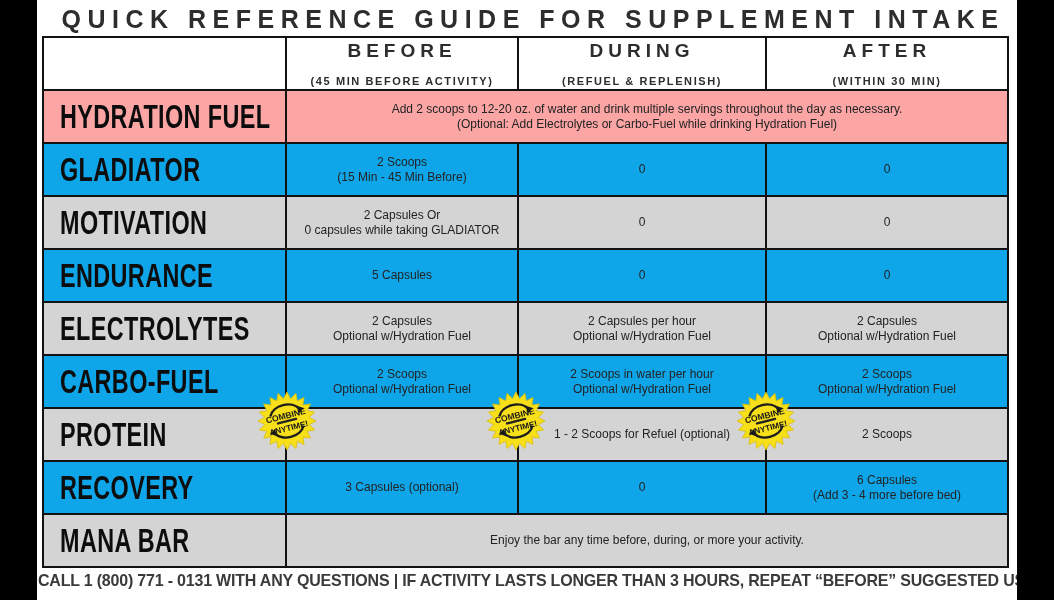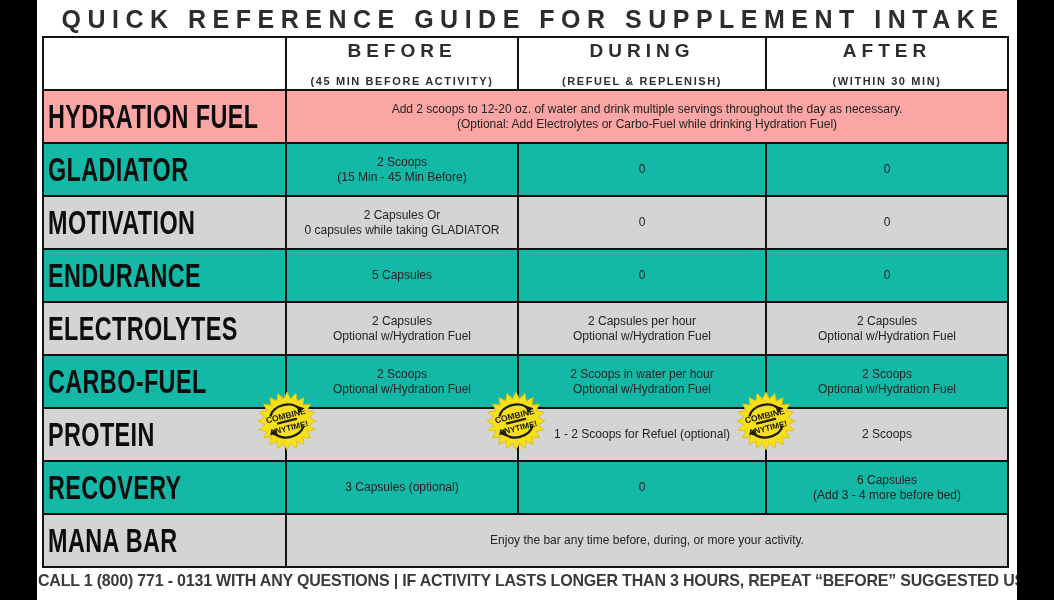--- a/index.html
+++ b/index.html
@@ -11,39 +11,39 @@
   .side-bar.right { left:1017px; width:37px; }
   .page { position:absolute; left:37px; top:0; width:980px; height:600px; background:#fff; }
 
   .title {
     height:36px; line-height:38px; text-align:center;
     font-size:25px; font-weight:bold; letter-spacing:6.5px; color:#2d2d2d;
     white-space:nowrap; transform:scaleY(1.02);margin-left:12px;
   }
 
   table.ref { border-collapse:collapse; table-layout:fixed; width:965px; margin-left:5px; }
-  table.ref th, table.ref td { border:2px solid #121212; padding:0 4px; }
+  table.ref th, table.ref td { border:2px solid #121212; padding:0 16px; }
 
   tr.hdr th { height:53px; background:#fff; }
   tr.body-row th, tr.body-row td { height:53px; }
 
   .col-head-main { font-size:19px; font-weight:bold; letter-spacing:5px; color:#2d2d2d; text-align:center; }
   .col-head-sub  { font-size:11px; font-weight:bold; letter-spacing:1.6px; color:#2d2d2d; text-align:center; margin-top:13px; }
 
   th.rlabel { text-align:left; padding-left:13px; overflow:hidden; }
   .rlabel-text {
     display:inline-block; font-size:30px; font-weight:bold; color:#0d0d0d;
     transform:scaleX(0.78) scaleY(1.08); transform-origin:left center; white-space:nowrap;
     letter-spacing:0.5px;
   }
 
   td.cell { font-size:12px; color:#232323; text-align:center; white-space:pre-line; line-height:1.25; }
 
   .bg-yellow th, .bg-yellow td { background:#fca5a5; }
-  .bg-white  th, .bg-white  td { background:#14b8a6; }
+  .bg-white  th, .bg-white  td { background:#0ea5e9; }
   .bg-gray   th, .bg-gray   td { background:#D4D4D4; }
 
   .footer {
     margin-top:3px; padding-left:1px;
     font-size:17px; font-weight:bold; color:#3a3a3a; white-space:nowrap;
     transform:scaleX(0.94); transform-origin:left center; letter-spacing:-0.2px;
   }
 
   svg.badge { position:absolute; width:58px; height:58px; top:392px; overflow:visible; }
   .badge-text { font-family:"Liberation Sans", sans-serif; font-weight:bold; fill:#181818; text-anchor:middle; }

